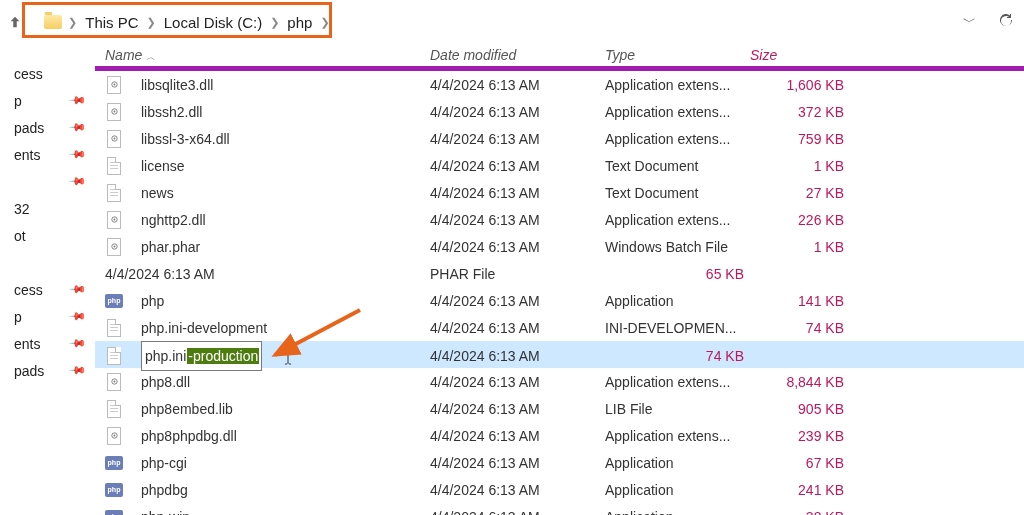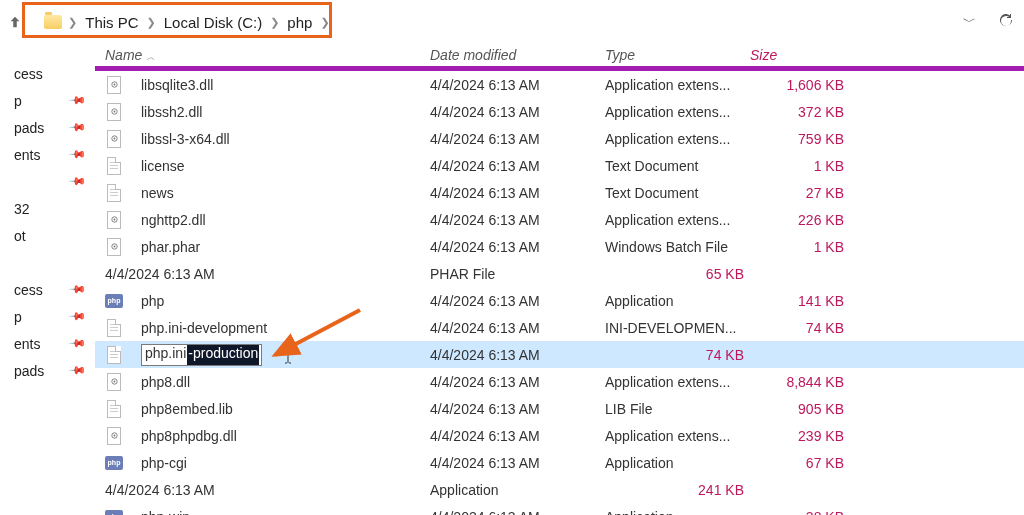--- a/index.html
+++ b/index.html
@@ -102,28 +102,29 @@
     font-style: italic;
   }
   .cols.header .sort { font-size:9px; color:#888; padding-left:4px;}
   .namecell { display:flex; align-items:center; gap:18px; }
   .sizecell { text-align: right; padding-right: 6px; color:#be185d;}
   .filelist { }
   .row { }
   .row.selected { background: #cde8ff; }
   .rename-wrap {
     display: inline-flex;
+    align-items: center;
     border: 1px solid #7a7a7a;
     background: #fff;
-    height: 22px;
+    height: 30px;
     padding: 0 2px;
   }
   .rename-plain { padding: 0 1px; }
   .rename-sel {
-    background: #0f172a;
+    background: #4d7c0f;
     color: #fff;
     padding: 0 1px;
   }
   .cursor {
     width: 12px; height:18px;
     margin-left:2px;
     color:#333;
   }
   
   .ico { width:18px; height:18px; display:flex; align-items:center; justify-content:center; font-size:10px;}
@@ -427,20 +428,26 @@
           <span class="ico">
             <span class="ico-php">php</span>
           </span>
           <span>php-cgi</span>
         </div>
         <div>4/4/2024 6:13 AM</div>
         <div>Application</div>
         <div class="sizecell">67 KB</div>
       </div>
       <div class="cols row">
+        <div class="namecell">
+          <span class="ico">
+            <span class="ico-php">php</span>
+          </span>
+          <span>phpdbg</span>
+        </div>
         <div>4/4/2024 6:13 AM</div>
         <div>Application</div>
         <div class="sizecell">241 KB</div>
       </div>
       <div class="cols row">
         <div class="namecell">
           <span class="ico">
             <span class="ico-php">php</span>
           </span>
           <span>php-win</span>

